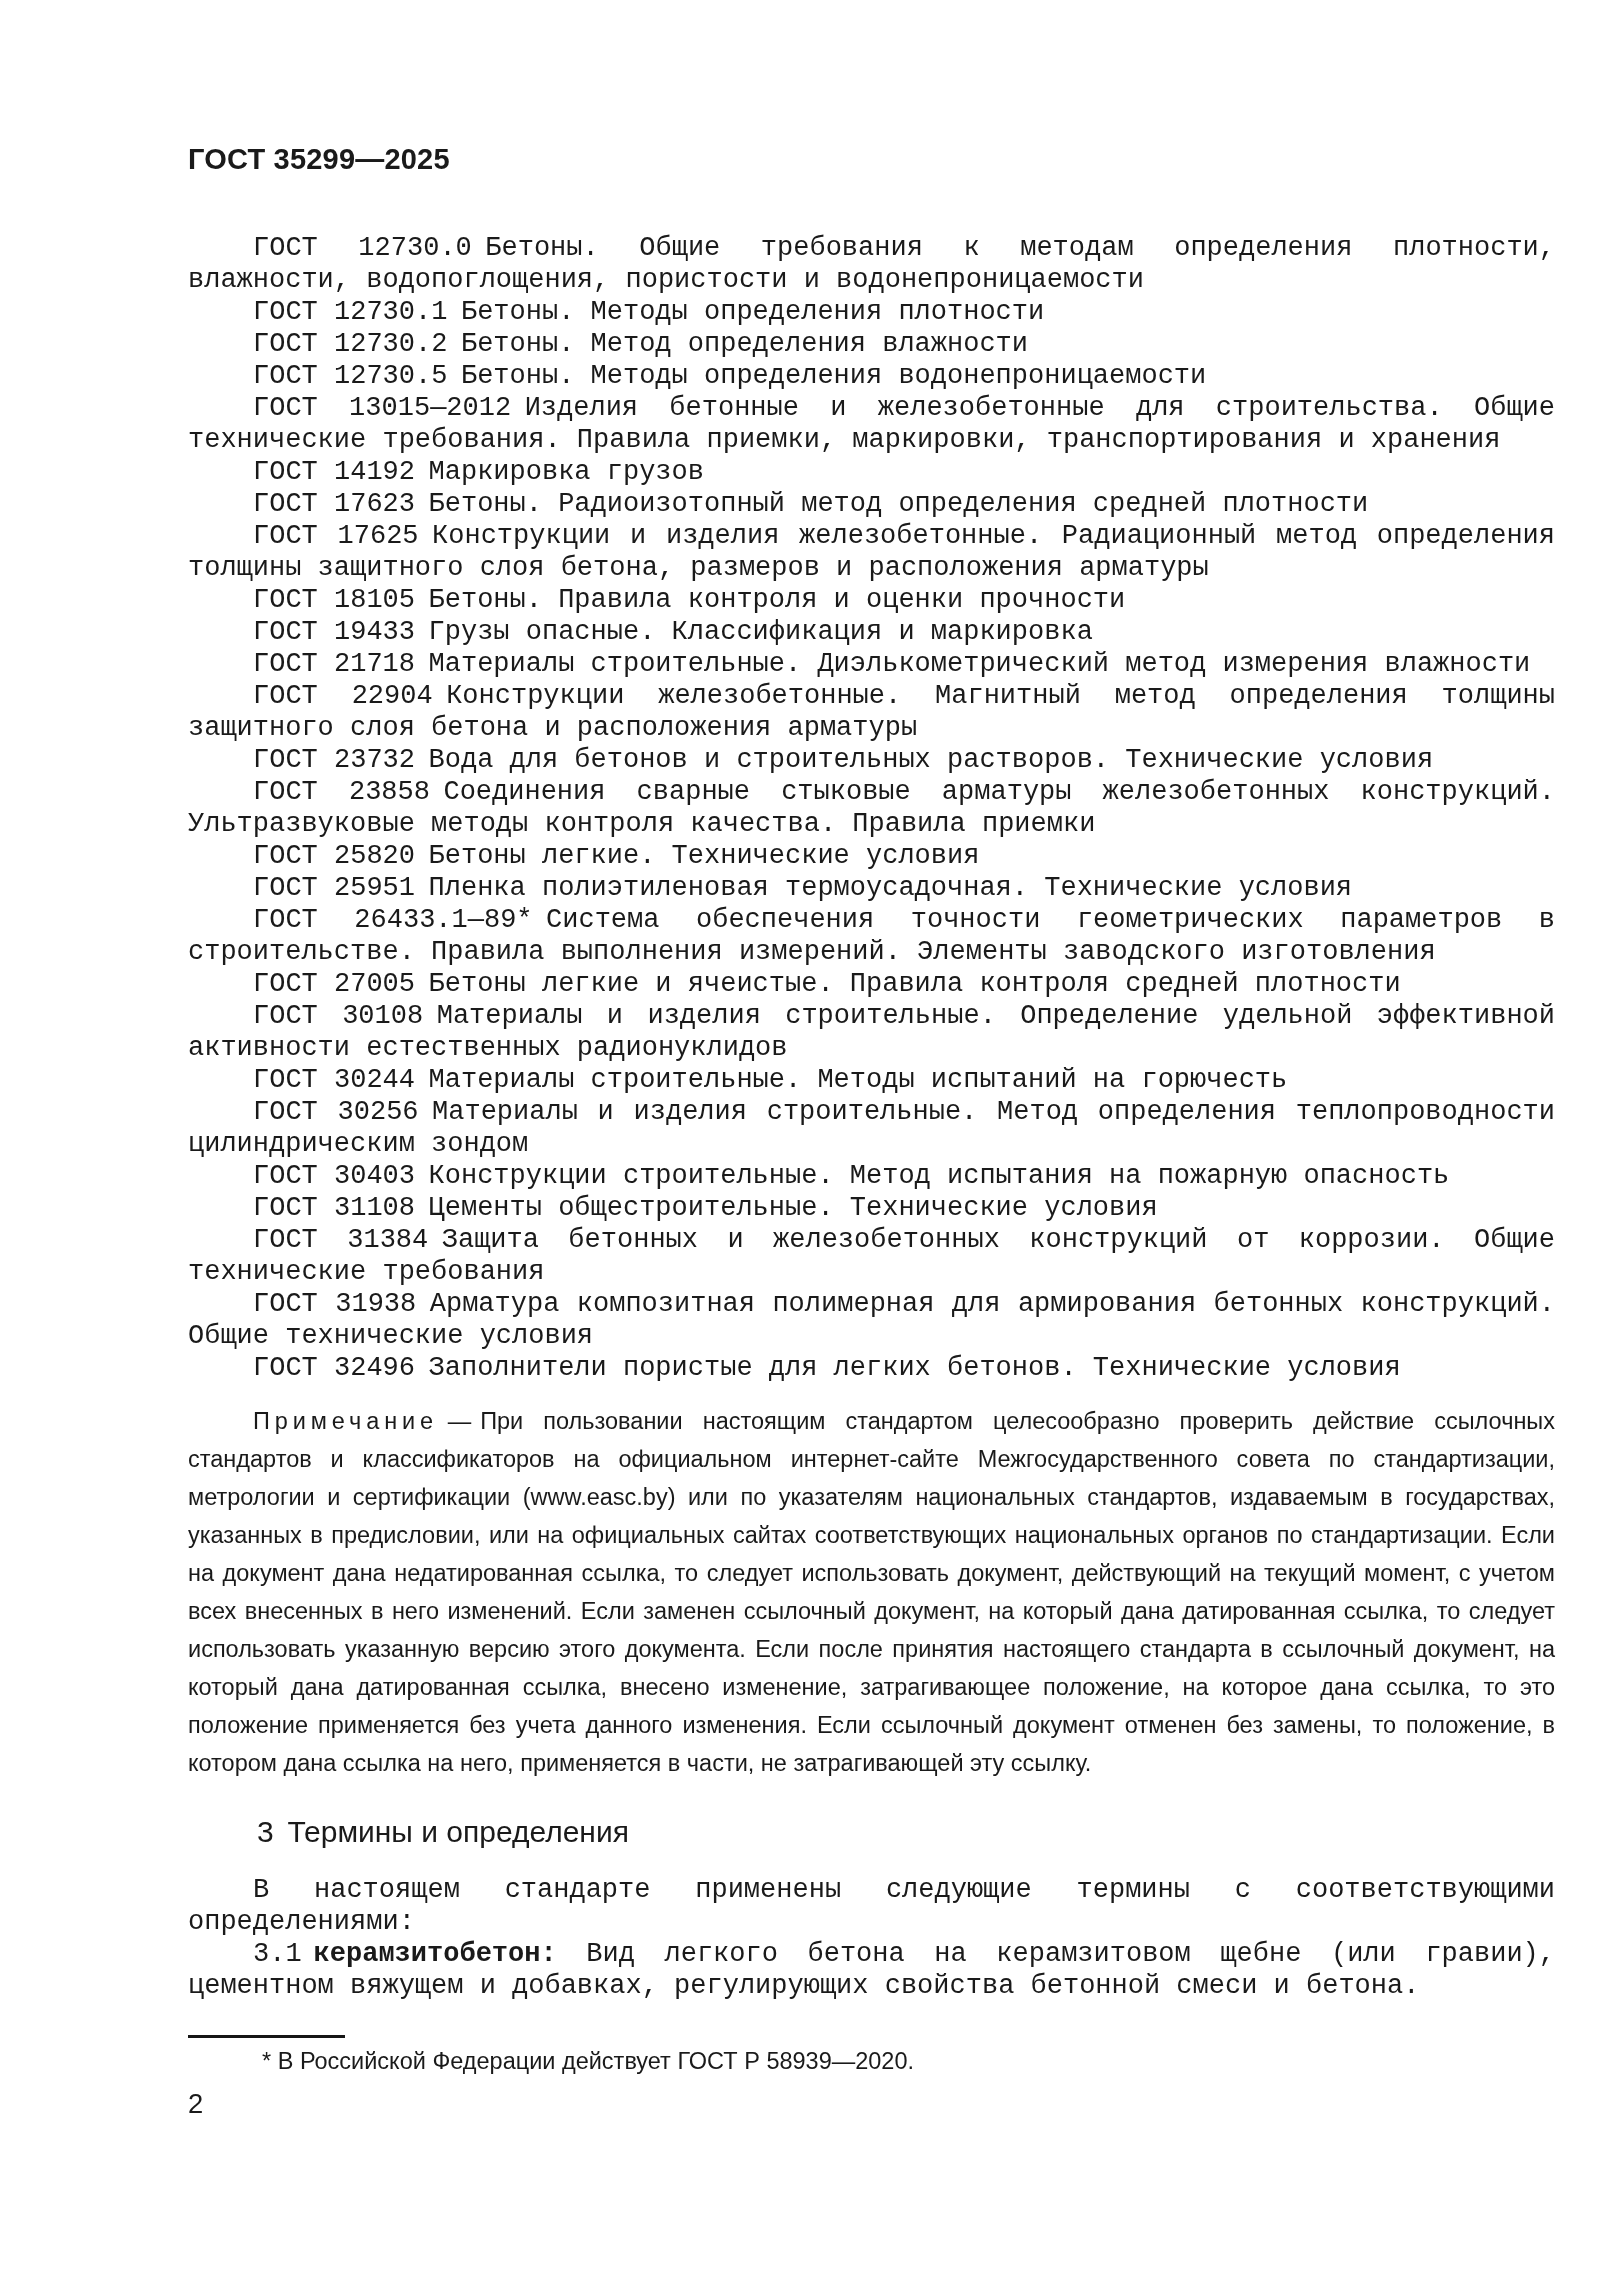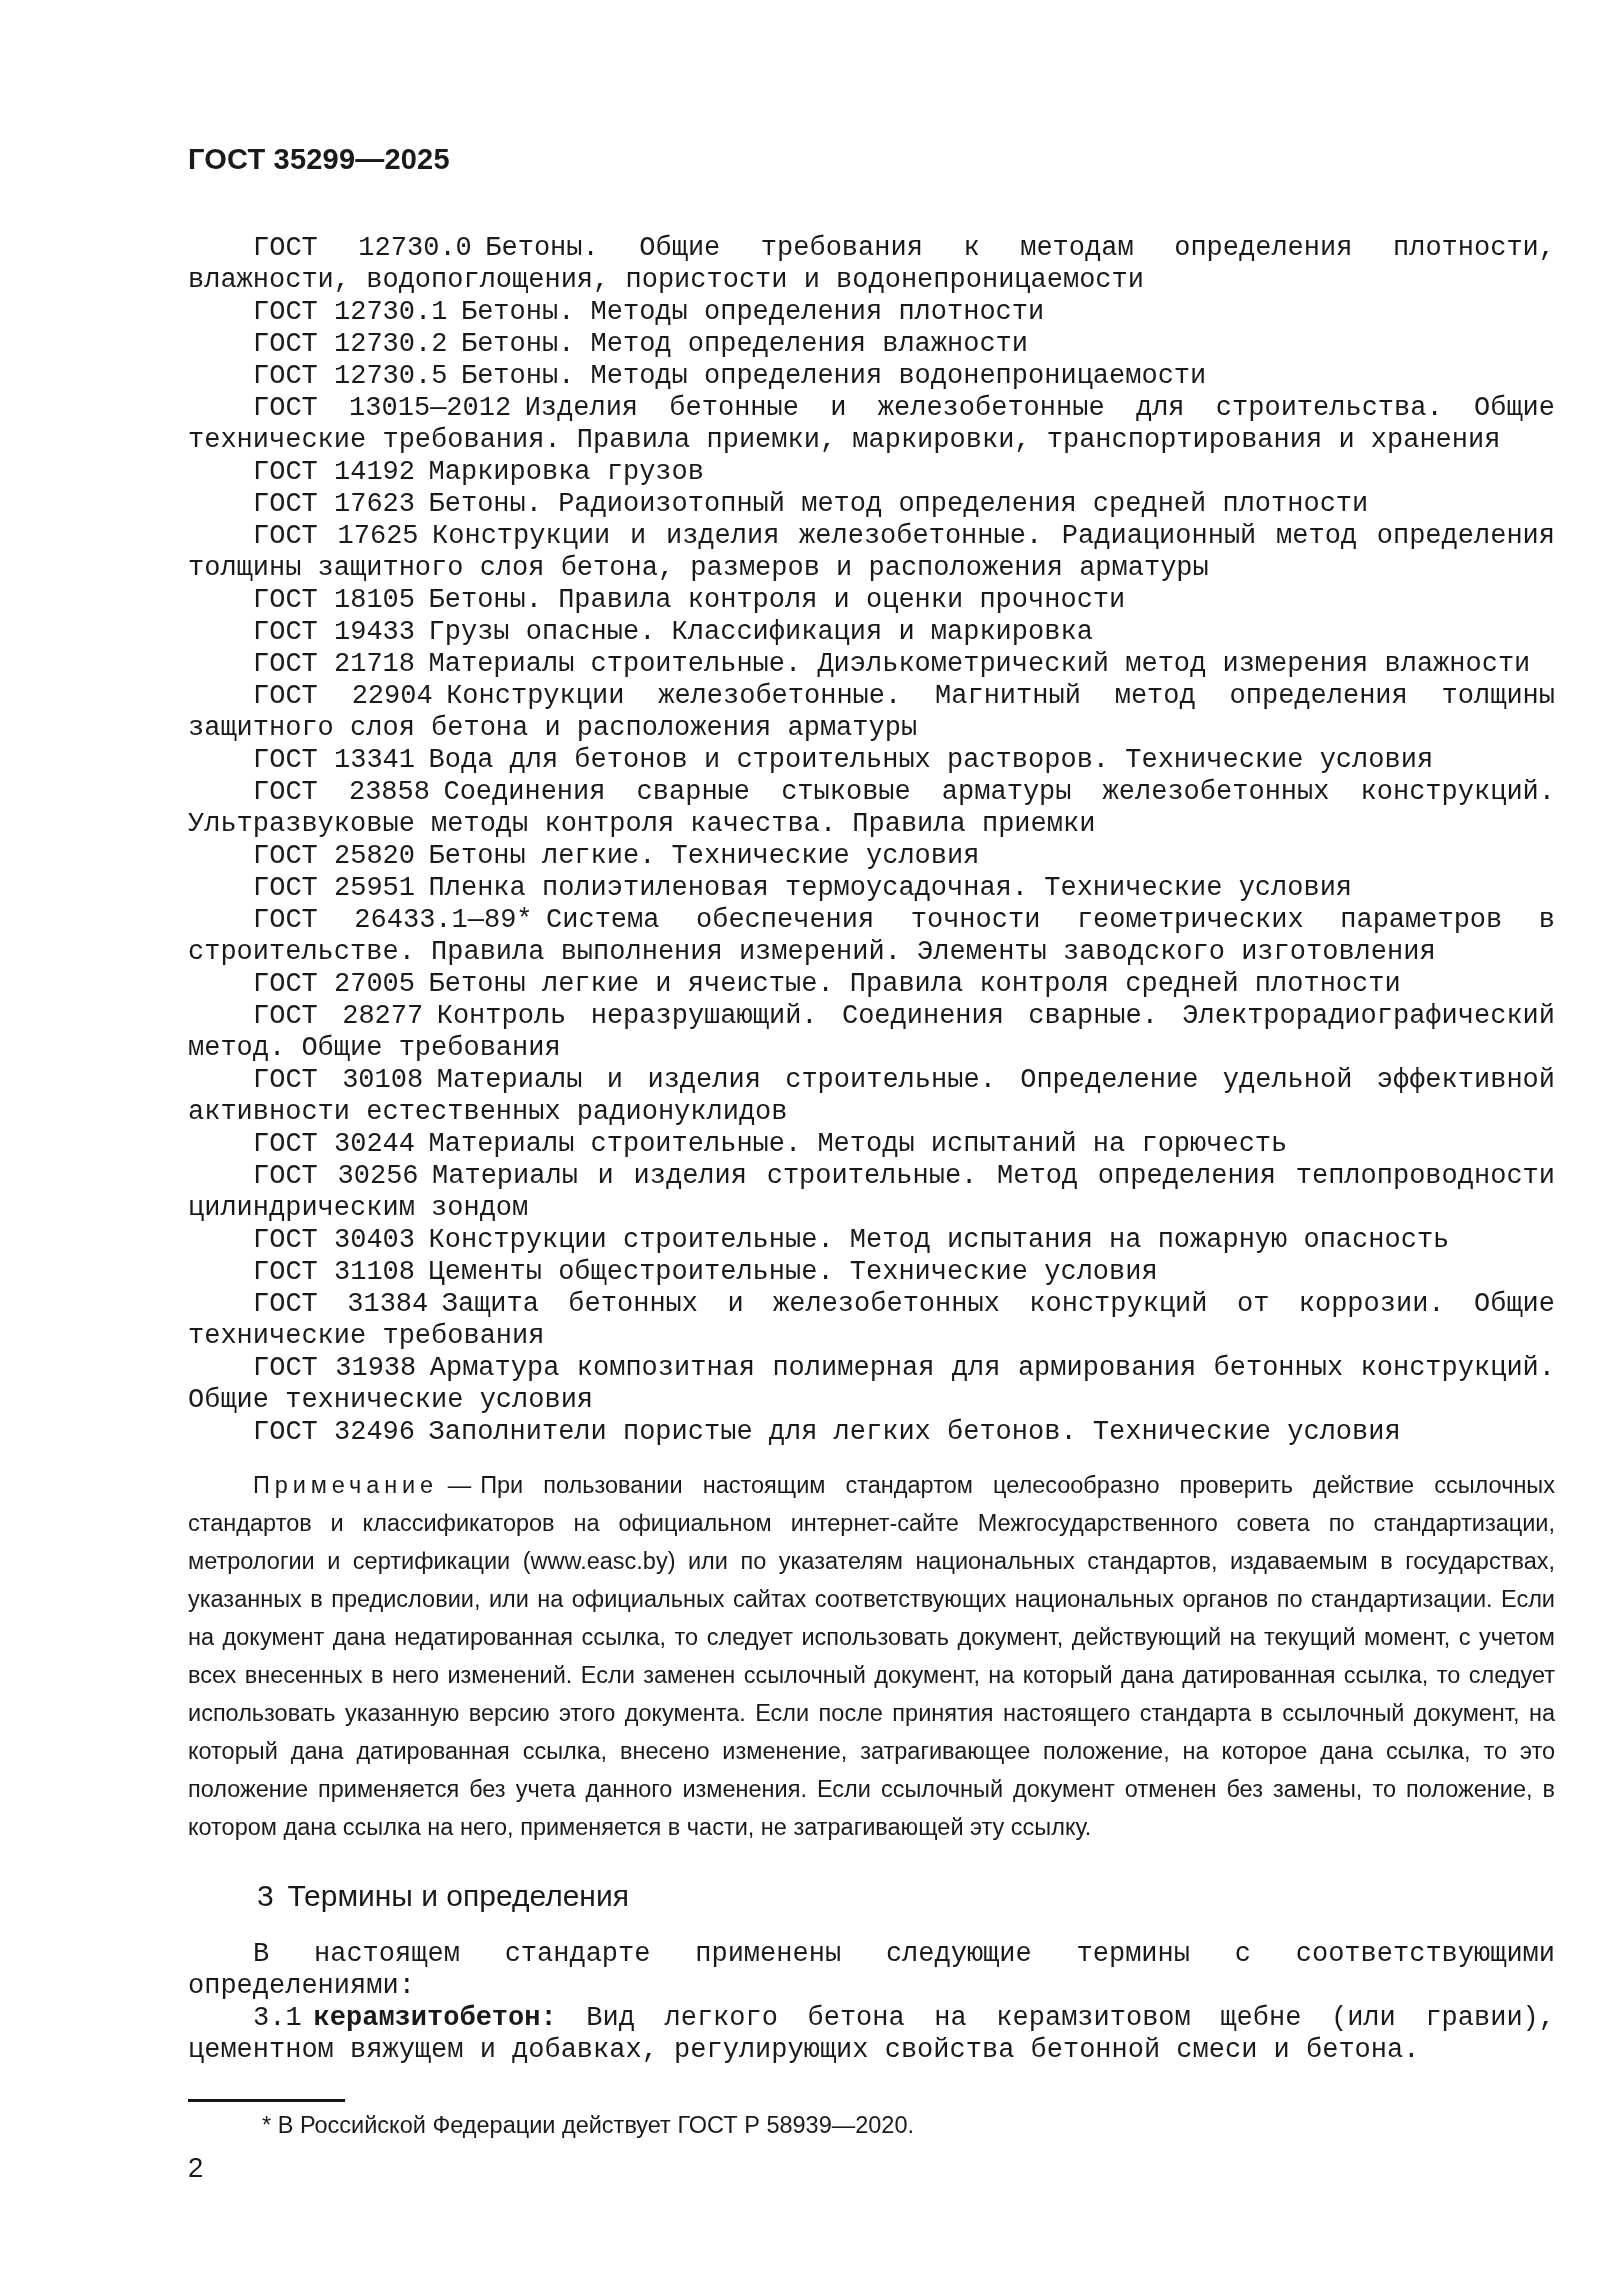--- a/index.html
+++ b/index.html
@@ -80,27 +80,26 @@
       <p class="body-p indent">ГОСТ 12730.2 Бетоны. Метод определения влажности</p>
       <p class="body-p indent">ГОСТ 12730.5 Бетоны. Методы определения водонепроницаемости</p>
       <p class="body-p indent">ГОСТ 13015—2012 Изделия бетонные и железобетонные для строительства. Общие технические требования. Правила приемки, маркировки, транспортирования и хранения</p>
       <p class="body-p indent">ГОСТ 14192 Маркировка грузов</p>
       <p class="body-p indent">ГОСТ 17623 Бетоны. Радиоизотопный метод определения средней плотности</p>
       <p class="body-p indent">ГОСТ 17625 Конструкции и изделия железобетонные. Радиационный метод определения толщи­ны защитного слоя бетона, размеров и расположения арматуры</p>
       <p class="body-p indent">ГОСТ 18105 Бетоны. Правила контроля и оценки прочности</p>
       <p class="body-p indent">ГОСТ 19433 Грузы опасные. Классификация и маркировка</p>
       <p class="body-p indent">ГОСТ 21718 Материалы строительные. Диэлькометрический метод измерения влажности</p>
       <p class="body-p indent">ГОСТ 22904 Конструкции железобетонные. Магнитный метод определения толщины защитного слоя бетона и расположения арматуры</p>
-      <p class="body-p indent">ГОСТ 13341 Вода для бетонов и строительных растворов. Технические условия</p>
+      <p class="body-p indent">ГОСТ 23732 Вода для бетонов и строительных растворов. Технические условия</p>
       <p class="body-p indent">ГОСТ 23858 Соединения сварные стыковые арматуры железобетонных конструкций. Ультразву­ковые методы контроля качества. Правила приемки</p>
       <p class="body-p indent">ГОСТ 25820 Бетоны легкие. Технические условия</p>
       <p class="body-p indent">ГОСТ 25951 Пленка полиэтиленовая термоусадочная. Технические условия</p>
       <p class="body-p indent">ГОСТ 26433.1—89* Система обеспечения точности геометрических параметров в строительстве. Правила выполнения измерений. Элементы заводского изготовления</p>
       <p class="body-p indent">ГОСТ 27005 Бетоны легкие и ячеистые. Правила контроля средней плотности</p>
-      <p class="body-p indent">ГОСТ 28277 Контроль неразрушающий. Соединения сварные. Электрорадиографический метод. Общие требования</p>
       <p class="body-p indent">ГОСТ 30108 Материалы и изделия строительные. Определение удельной эффективной актив­ности естественных радионуклидов</p>
       <p class="body-p indent">ГОСТ 30244 Материалы строительные. Методы испытаний на горючесть</p>
       <p class="body-p indent">ГОСТ 30256 Материалы и изделия строительные. Метод определения теплопроводности цилин­дрическим зондом</p>
       <p class="body-p indent">ГОСТ 30403 Конструкции строительные. Метод испытания на пожарную опасность</p>
       <p class="body-p indent">ГОСТ 31108 Цементы общестроительные. Технические условия</p>
       <p class="body-p indent">ГОСТ 31384 Защита бетонных и железобетонных конструкций от коррозии. Общие технические требования</p>
       <p class="body-p indent">ГОСТ 31938 Арматура композитная полимерная для армирования бетонных конструкций. Общие технические условия</p>
       <p class="body-p indent">ГОСТ 32496 Заполнители пористые для легких бетонов. Технические условия</p>
     </div>
 

